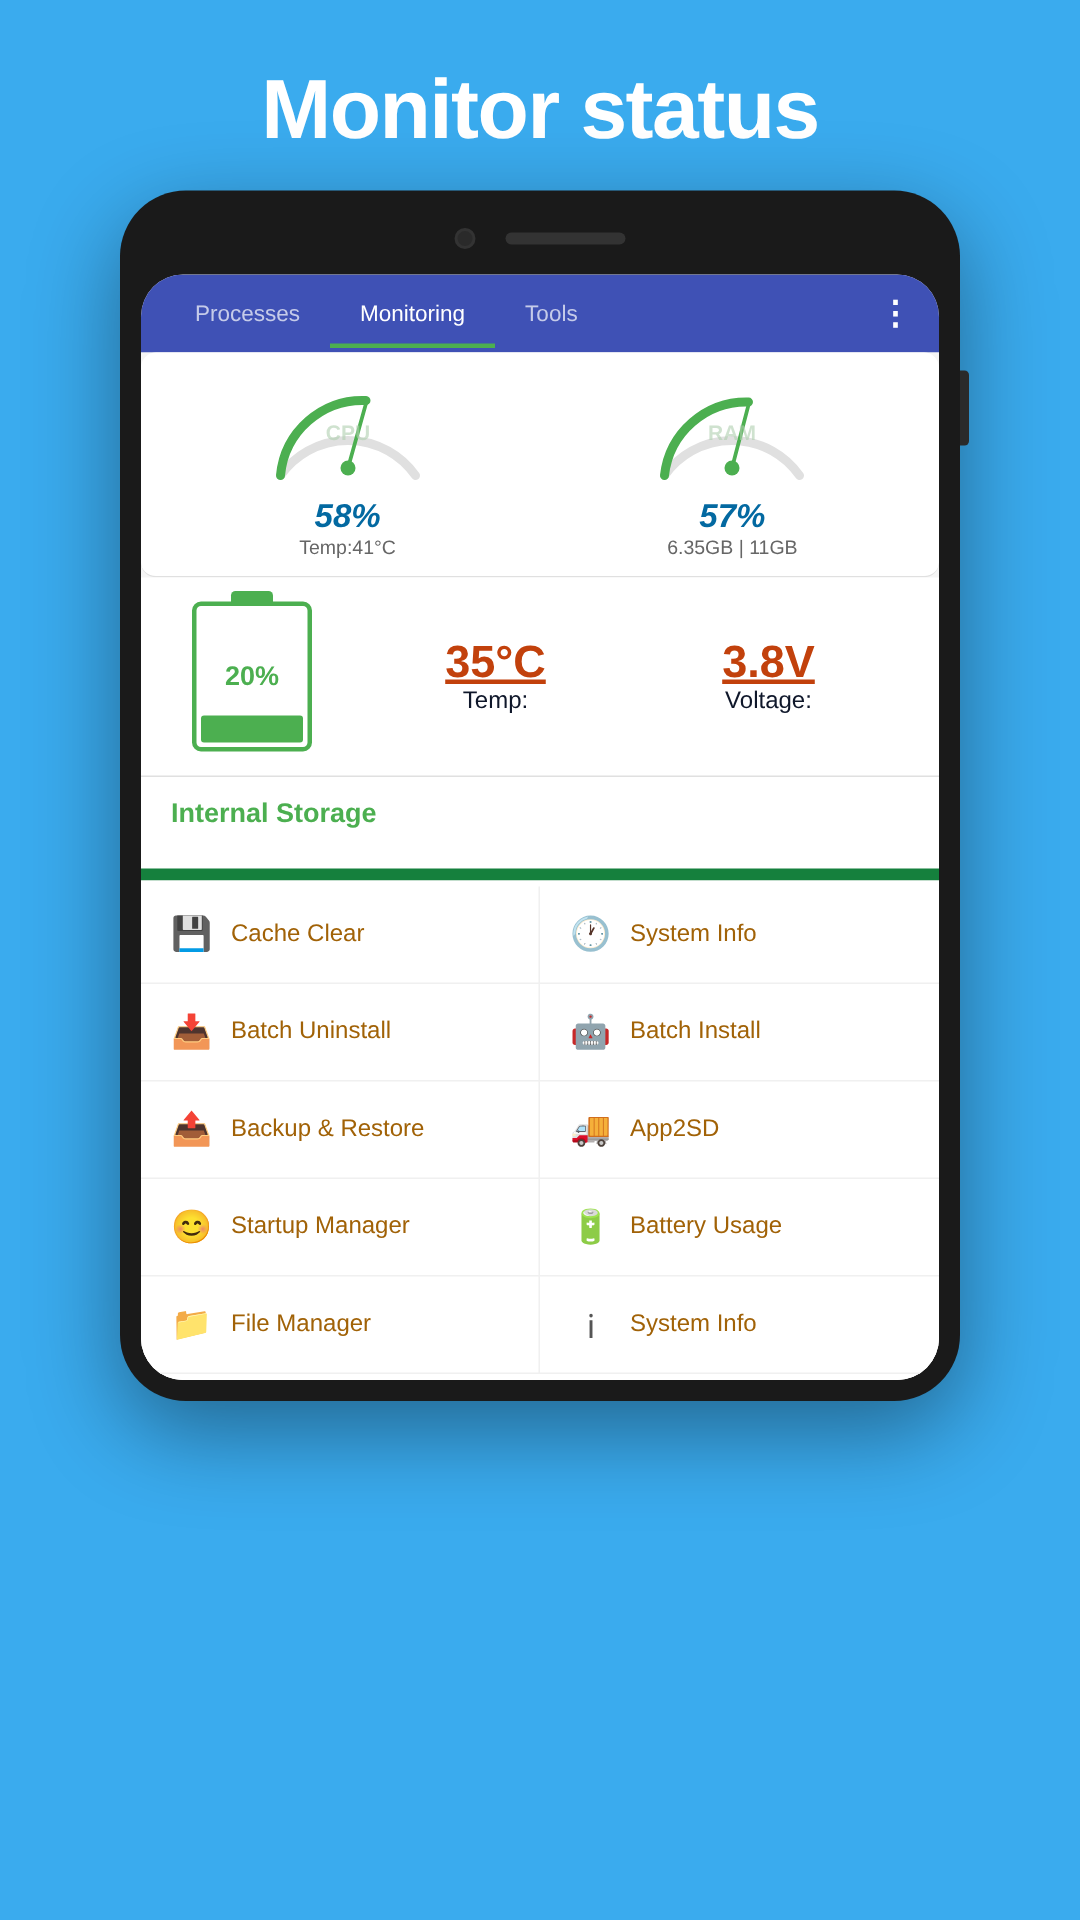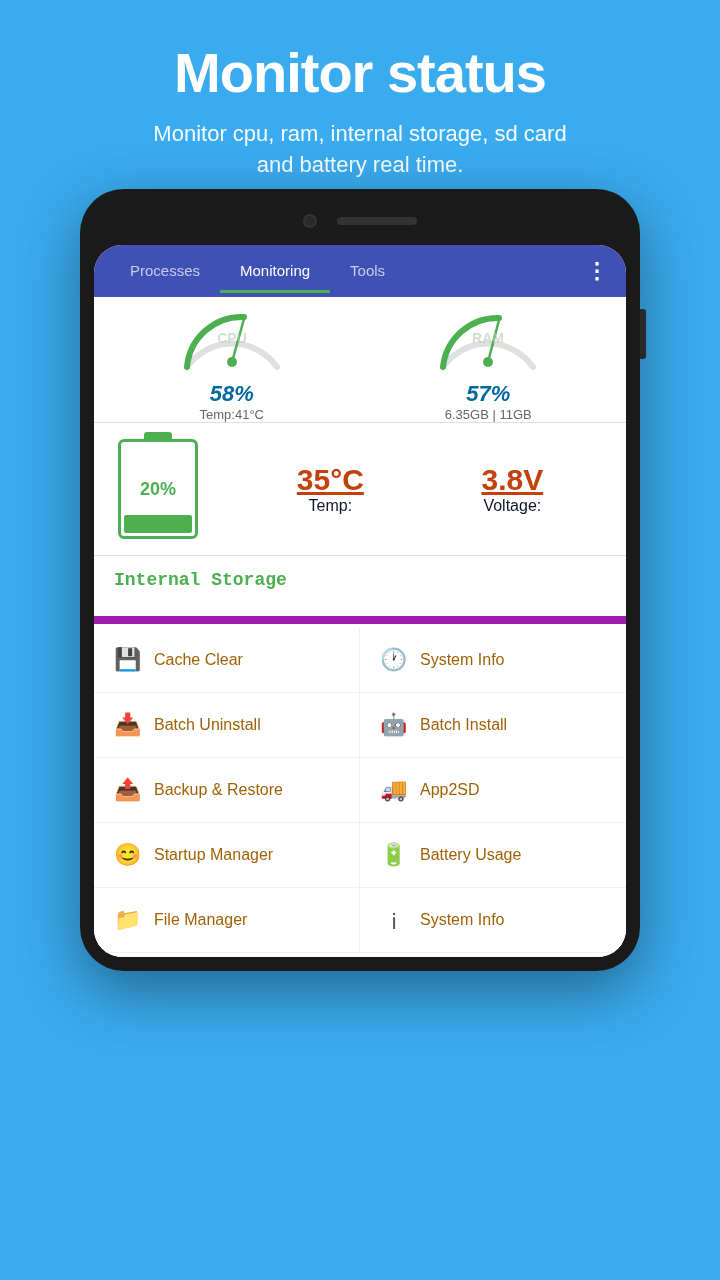--- a/index.html
+++ b/index.html
@@ -123,23 +123,24 @@
     
     .screen-content {
       background: #f5f5f5;
       padding: 0;
     }
 
     
     .gauges-row {
       background: white;
       display: flex;
-      padding: 0 20px;
+      padding: 12px 20px;
       gap: 21px;
       border-bottom: 1px solid #e0e0e0;
+      border-radius: 10px;
     }
 
     .gauge-container {
       flex: 1;
       display: flex;
       flex-direction: column;
       align-items: center;
     }
 
     .gauge-svg {
@@ -167,21 +168,21 @@
       align-items: center;
       padding: 16px 24px;
       border-bottom: 1px solid #e0e0e0;
       gap: 0;
     }
 
     .battery-icon-container {
       width: 100px;
       display: flex;
       align-items: center;
-      justify-content: flex-start;
+      justify-content: center;
       margin-right: 20px;
     }
 
     .battery-icon {
       width: 80px;
       height: 100px;
       border: 3px solid #4caf50;
       border-radius: 6px;
       position: relative;
       display: flex;
@@ -237,22 +238,21 @@
 
     .battery-stat-label {
       font-size: 16px;
       color: #0f172a;
     }
 
     
     .storage-row {
       background: white;
       padding: 14px 20px 16px;
-      border-bottom: 8px solid #a21caf;
-      font-family: Liberation Mono, monospace;
+      border-bottom: 8px solid #15803d;
     }
 
     .storage-title {
       color: #4caf50;
       font-size: 18px;
       font-weight: 600;
       margin-bottom: 10px;
     }
 
     .storage-bar-container {
@@ -352,21 +352,20 @@
       height: 50px;
       background: #2a2a2a;
       border-radius: 0 3px 3px 0;
     }
   </style>
 </head>
 <body>
 
 <div class="header-section">
   <div class="header-title">Monitor status</div>
-  <div class="header-subtitle">Monitor cpu, ram, internal storage, sd card<br>and battery real time.</div>
 </div>
 
 <div class="phone-shell">
   <div class="phone-side-btn"></div>
 
   <div class="phone-top-bar">
     <div class="phone-camera"></div>
     <div class="phone-speaker"></div>
   </div>
 

